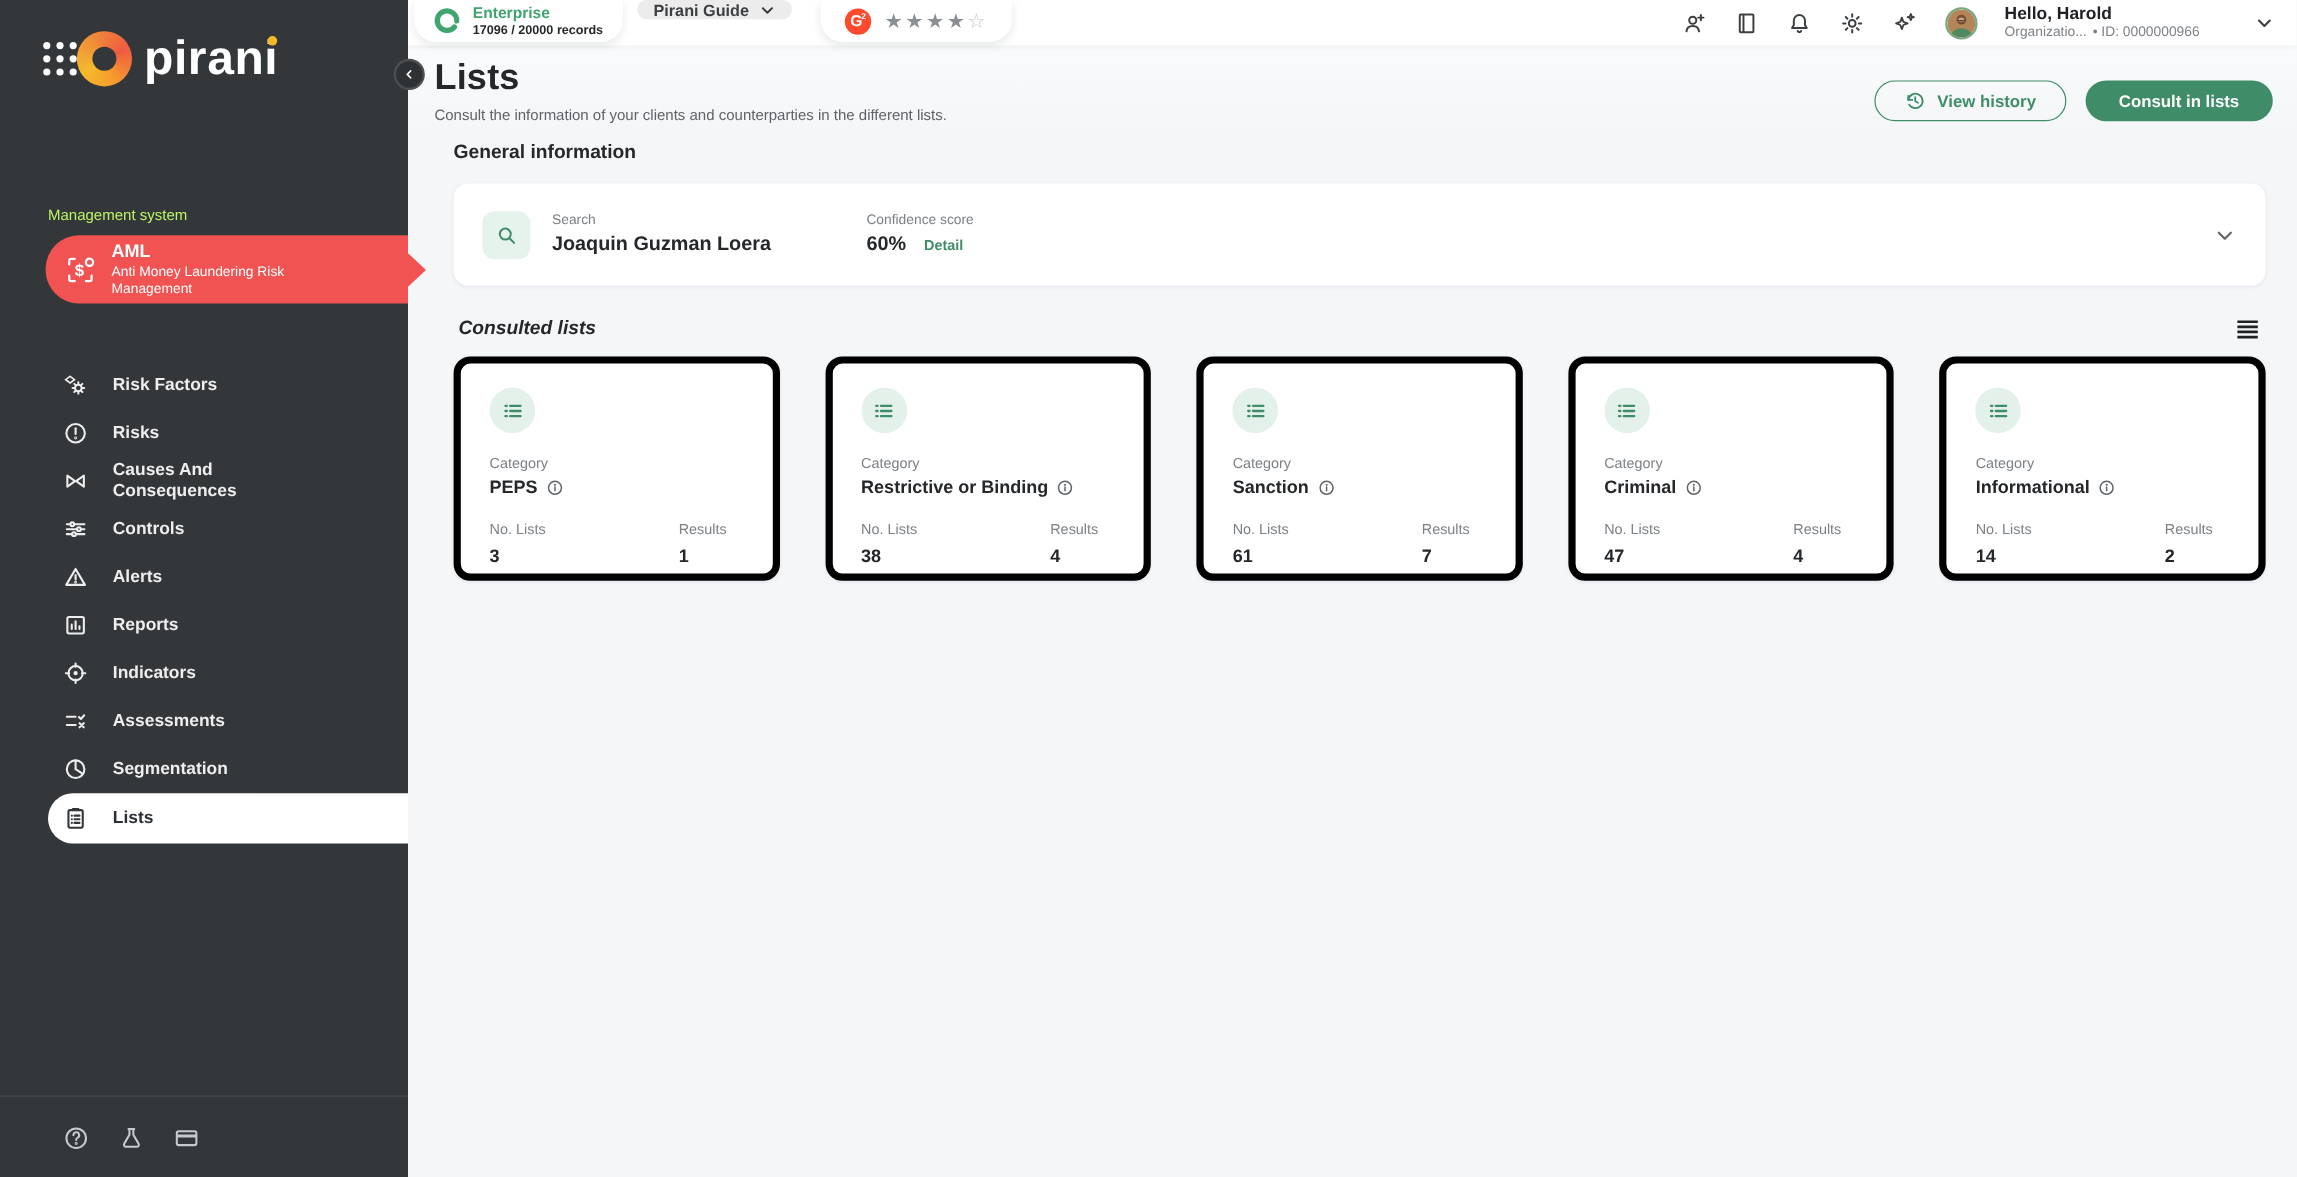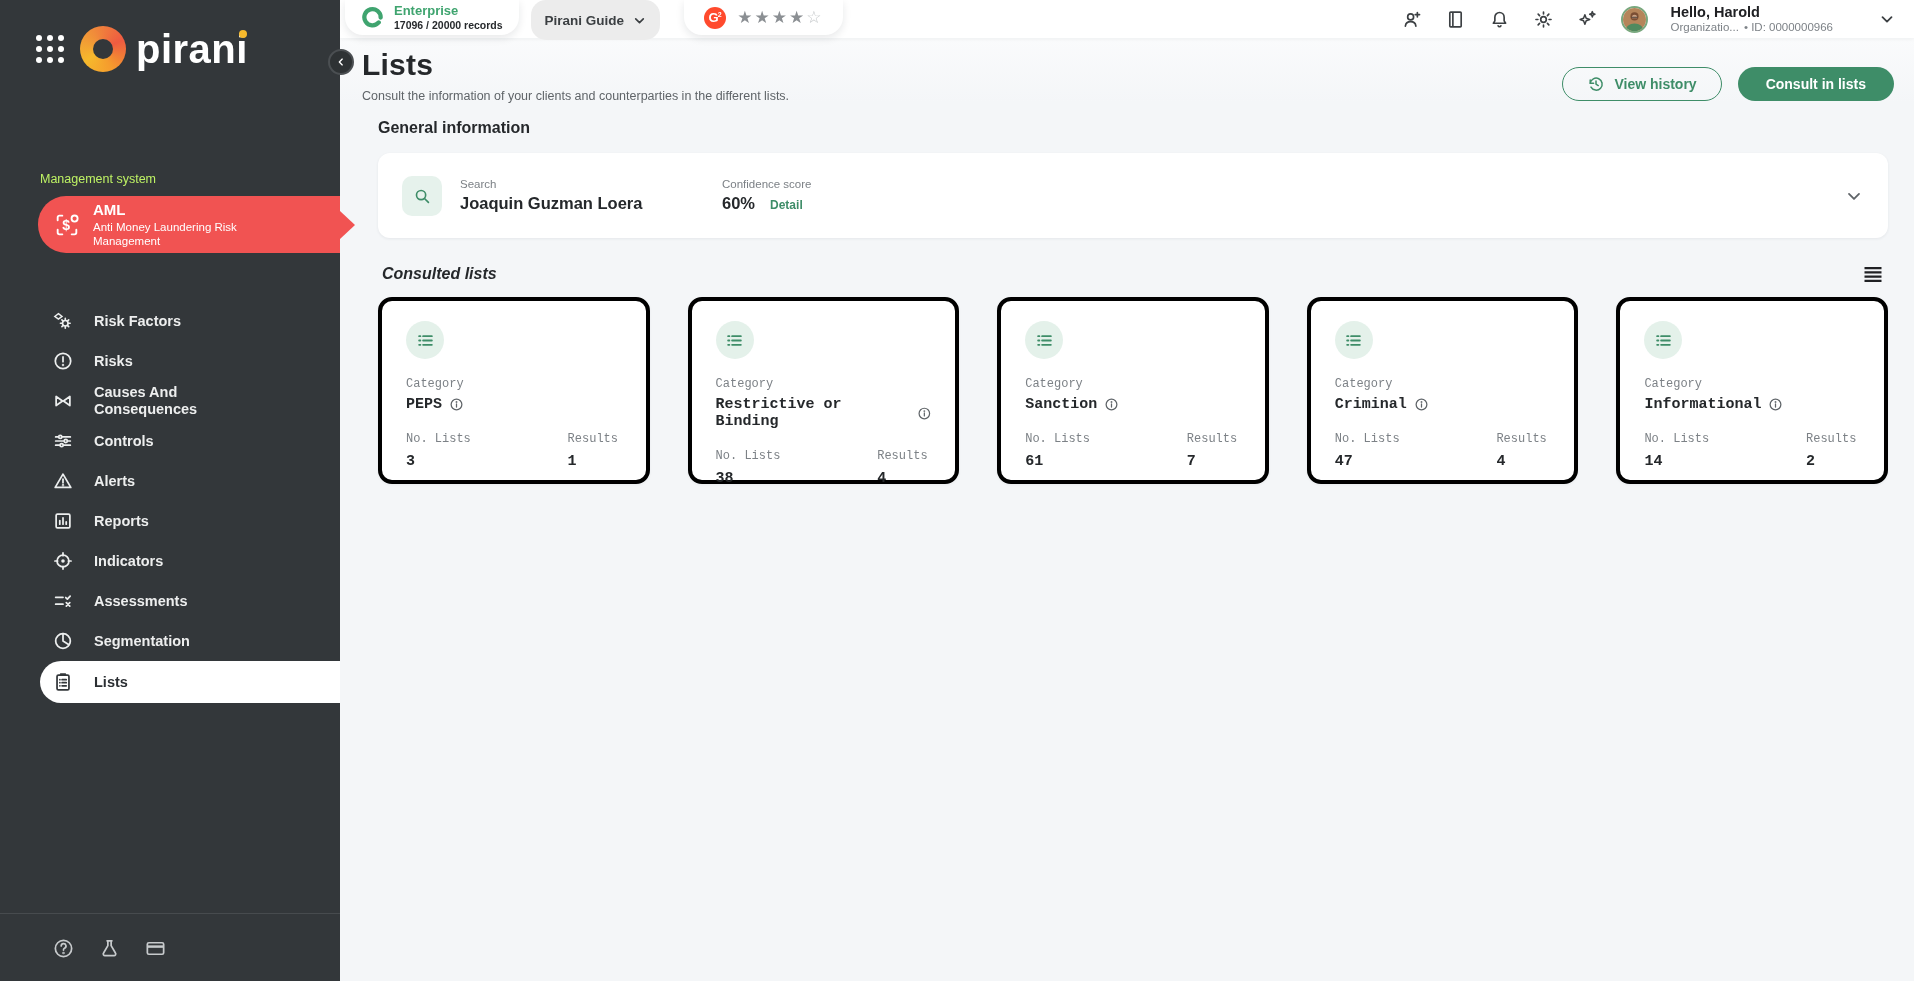--- a/index.html
+++ b/index.html
@@ -8,21 +8,21 @@
     font-family: "Liberation Sans", sans-serif;
     background:#f4f6f8; color:#26292c; overflow:hidden; position:relative;
   }
   svg { display:block; }
 
   
   .sidebar{
     position:absolute; left:0; top:0; width:340px; height:981px;
     background:#33373a; color:#e9eaeb; z-index:3;
   }
-  .side-top{ display:flex; align-items:center; gap:16px; padding:26px 0 0 36px; }
+  .side-top{ display:flex; align-items:center; padding:26px 0 0 36px; }
   .grid9{ display:grid; grid-template-columns:repeat(3,6px); grid-gap:5px; cursor:pointer; }
   .grid9 i{ width:6px; height:6px; background:#fff; border-radius:50%; }
   .donut{ width:46px; height:46px; border-radius:50%; position:relative;
     background:conic-gradient(from -30deg,#f08c3a,#ef5b41 95deg,#f59b2d 185deg,#f6b92c 265deg,#f08c3a); }
   .donut:after{ content:""; position:absolute; left:13px; top:13px; width:20px; height:20px;
     border-radius:50%; background:#33373a; }
   .logo-text{ font-size:40px; font-weight:bold; color:#fff; letter-spacing:.5px; position:relative; line-height:1; }
   .logo-text .ydot{ position:absolute; right:1px; top:1px; width:8px; height:8px; border-radius:50%; background:#f6b92c; }
 
   .mgmt-label{ margin:100px 0 10px 40px; font-size:12.5px; color:#bef264; }
@@ -70,21 +70,21 @@
   }
   .hang-pill{
     background:#fff; border-radius:0 0 18px 18px; box-shadow:0 3px 8px rgba(20,30,40,.10);
     height:35px; display:flex; align-items:center; padding:0 16px;
   }
   .plan-pill{ margin-left:5px; gap:10px; }
   .ring-ic{ width:23px; height:23px; }
   .plan-name{ font-size:13px; font-weight:bold; color:#3fa46f; line-height:1.1; }
   .plan-records{ font-size:10.5px; font-weight:bold; color:#26292c; margin-top:1px; }
   .guide-pill{
-    margin-left:12px; background:#ececec; border-radius:15px; height:40px; padding:0 14px;
+    margin-left:12px; background:#ececec; border-radius:15px; height:16px; padding:0 14px;
     display:flex; align-items:center; gap:9px; font-size:13.5px; font-weight:bold; color:#3b3f42; cursor:pointer;
   }
   .rating-pill{ margin-left:24px; gap:11px; padding:0 20px; }
   .g2-badge{ width:22px; height:22px; border-radius:50%; background:#ff4a2d; color:#fff;
     font-size:13px; font-weight:bold; display:flex; align-items:center; justify-content:center; }
   .g2-badge sup{ font-size:7px; margin:-7px 0 0 -1px; }
   .stars{ font-size:17px; letter-spacing:2px; line-height:1; }
   .star.filled{ color:#8b8f93; } .star.outline{ color:#c3c6c8; }
 
   .top-right{ margin-left:auto; display:flex; align-items:center; gap:23px; padding-right:18px; height:38px; }
@@ -123,22 +123,22 @@
   .conf-row{ display:flex; align-items:baseline; gap:15px; margin-top:4px; }
   .conf-val{ font-size:16.5px; font-weight:bold; color:#25282b; }
   .detail-link{ font-size:12px; font-weight:bold; color:#3e8d68; cursor:pointer; }
   .card-chev{ margin-left:auto; width:20px; height:20px; color:#5f6468; cursor:pointer; }
 
   .row-head{ display:flex; justify-content:space-between; align-items:center; margin:27px 4px 14px;font-style:italic; }
   .view-toggle{ width:22px; height:17px; color:#202124; cursor:pointer; }
 
   .cards{ display:grid; grid-template-columns:repeat(5,1fr); gap:38px; }
   .list-card{
-    background:#fff; border:4px solid #000000; border-radius:14px; height:187px;
-    padding:20px 24px; box-shadow:0 1px 3px rgba(25,39,52,.05);font-family:Liberation Mono, monospace;
+    background:#fff; border:6px solid #000000; border-radius:14px; height:187px;
+    padding:20px 24px; box-shadow:0 1px 3px rgba(25,39,52,.05);
   }
   .bullet-circle{ width:38px; height:38px; border-radius:50%; background:#e4f1ea;
     display:flex; align-items:center; justify-content:center; color:#3e8d68; }
   .cat-label{ margin-top:18px; font-size:12px; color:#7c8186; }
   .cat-row{ margin-top:5px; display:flex; align-items:center; gap:7px; }
   .cat-name{ font-size:15px; font-weight:bold; color:#25282b; }
   .info-ic{ width:15px; height:15px; color:#5f6468; cursor:pointer; }
   .stats{ margin-top:19px; display:flex; justify-content:space-between; }
   .stat-label{ font-size:12px; color:#7c8186; }
   .stat-val{ font-size:15px; font-weight:bold; color:#25282b; margin-top:7px; }

